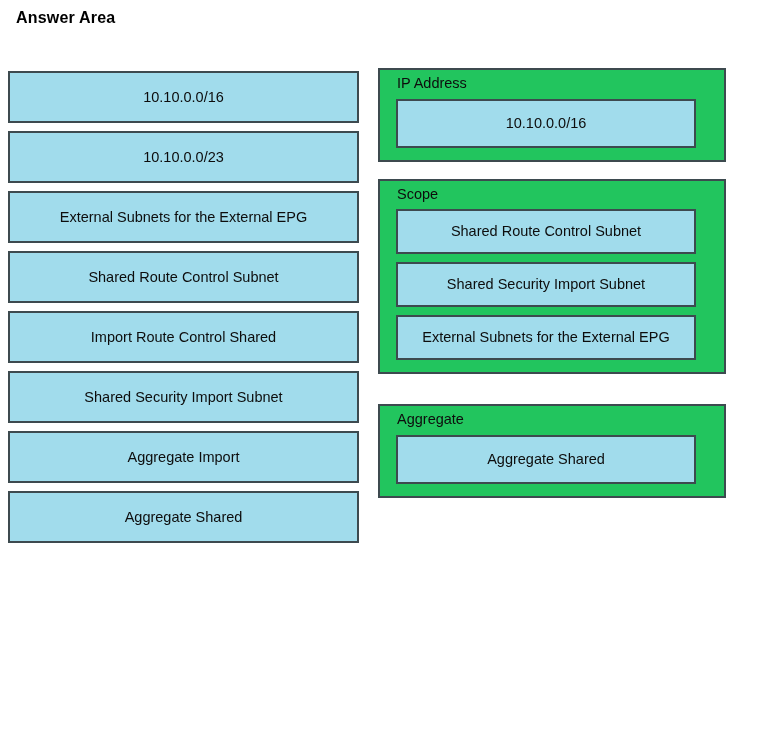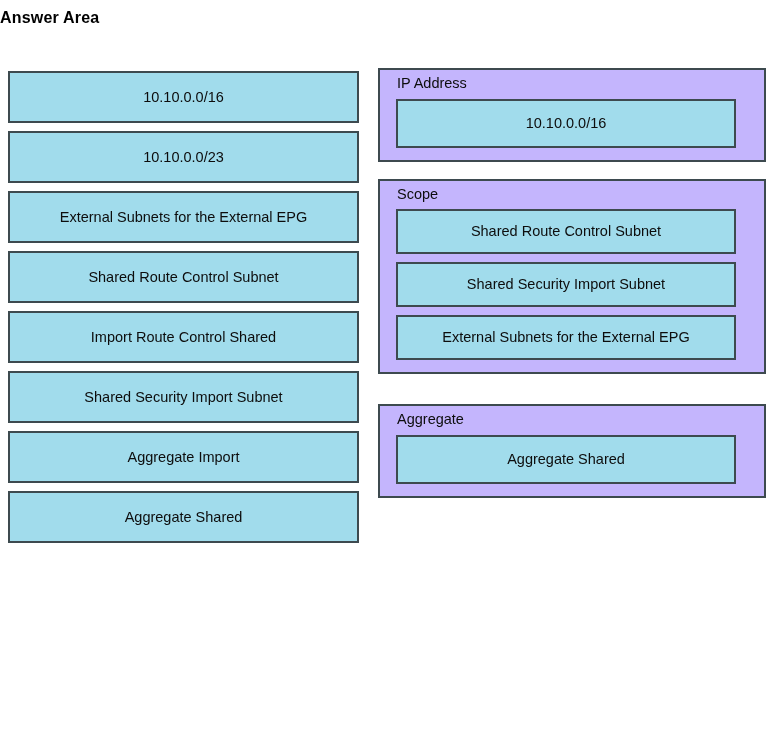--- a/index.html
+++ b/index.html
@@ -10,21 +10,21 @@
     width: 780px;
     height: 735px;
     background: #ffffff;
     font-family: "Liberation Sans", sans-serif;
     position: relative;
     overflow: hidden;
   }
 
   #page-title {
     position: absolute;
-    left: 0;
+    left: 16px;
     top: 9px;
     font-size: 16px;
     font-weight: bold;
     color: #000000;
     letter-spacing: 0.2px;
   }
 
   
   #source-column {
     position: absolute;
@@ -51,22 +51,22 @@
 
   
   #target-column {
     position: absolute;
     left: 378px;
     top: 68px;
     width: 388px;
   }
   .target-panel {
     box-sizing: border-box;
-    width: 388px;
-    background: #c4b5fd;
+    width: 348px;
+    background: #22c55e;
     border: 2px solid #3d4a4f;
     padding: 4px 28px 12px 16px;
     position: relative;
   }
   .panel-label {
     font-size: 14.5px;
     color: #0d0d0d;
     line-height: 1.35;
     margin: 0 0 5px 0;
     padding-left: 1px;

